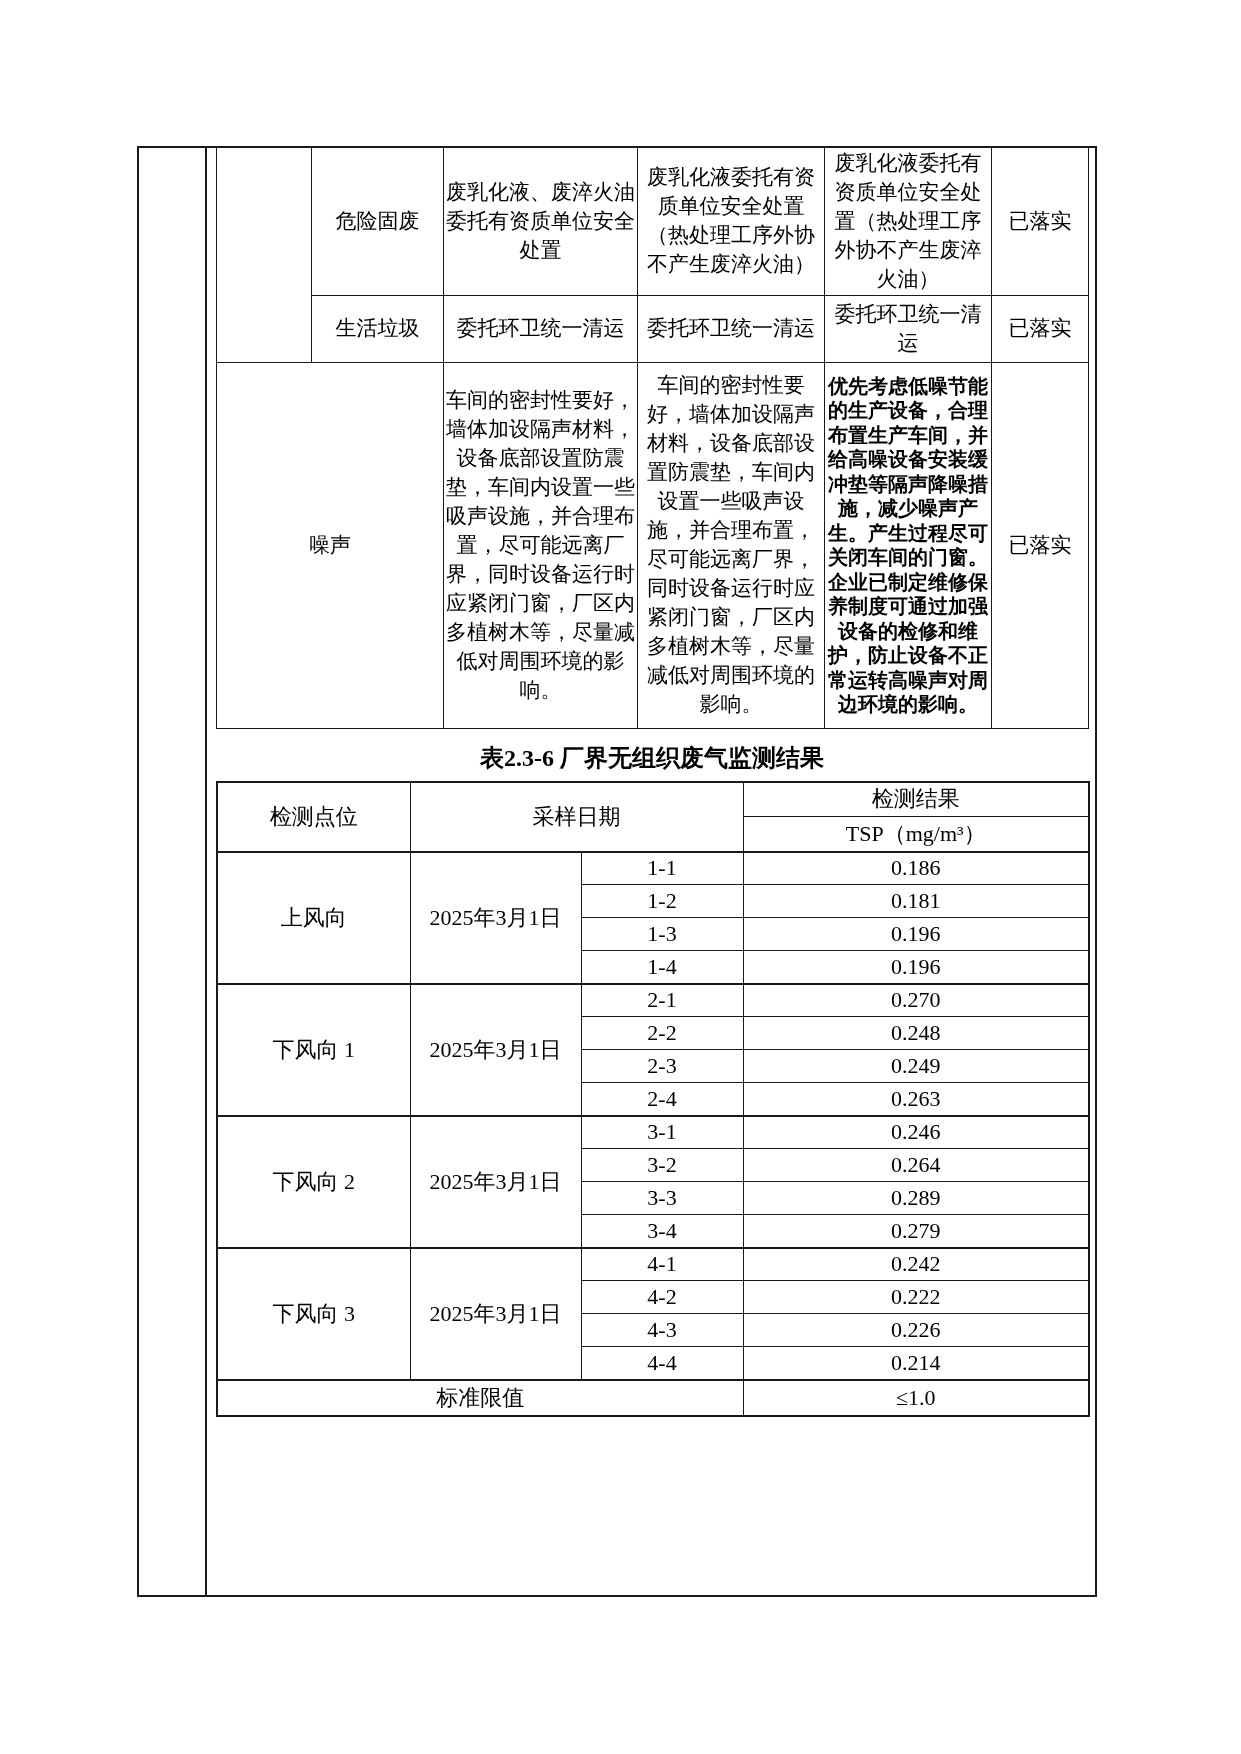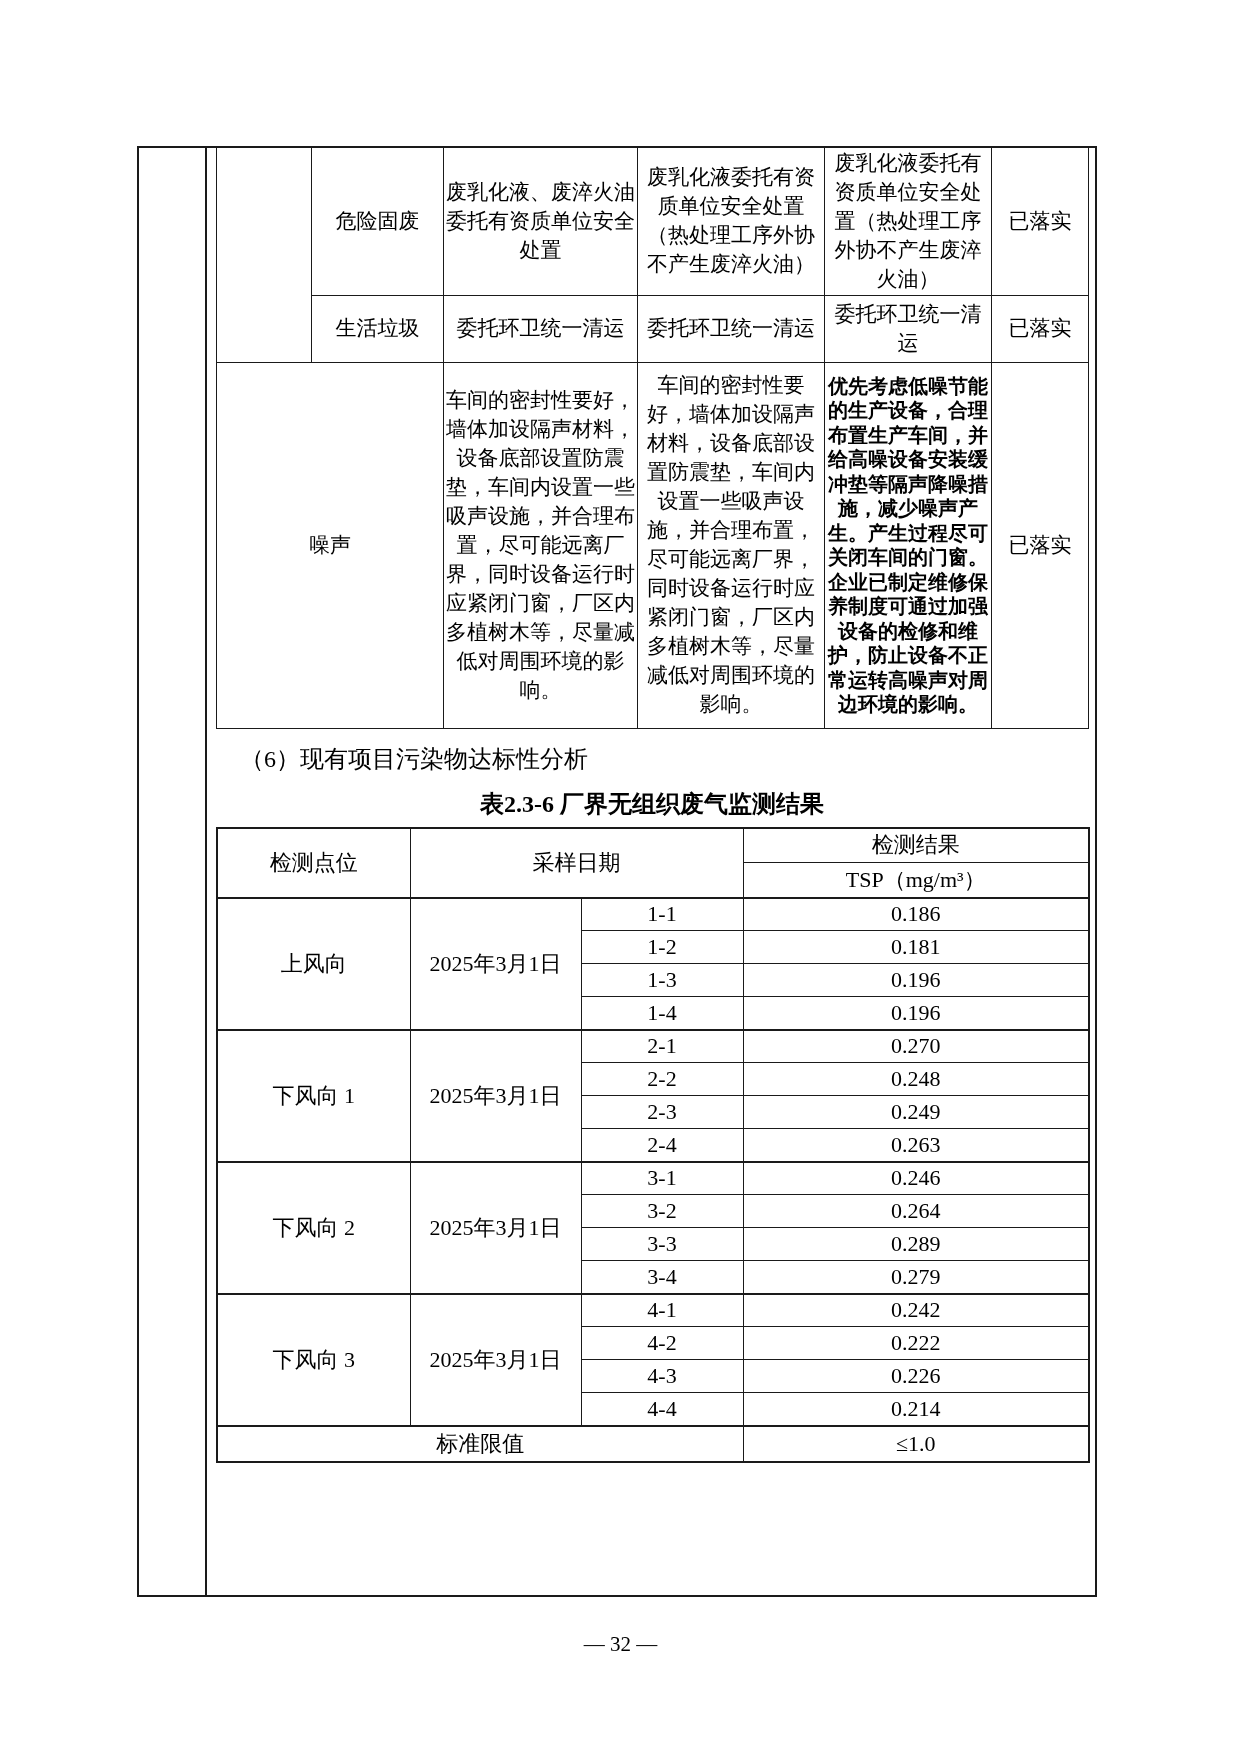--- a/index.html
+++ b/index.html
@@ -106,21 +106,20 @@
           <tr class="r3">
             <td colspan="2">噪声</td>
             <td>车间的密封性要好，墙体加设隔声材料，设备底部设置防震垫，车间内设置一些吸声设施，并合理布置，尽可能远离厂界，同时设备运行时应紧闭门窗，厂区内多植树木等，尽量减低对周围环境的影响。</td>
             <td>车间的密封性要好，墙体加设隔声材料，设备底部设置防震垫，车间内设置一些吸声设施，并合理布置，尽可能远离厂界，同时设备运行时应紧闭门窗，厂区内多植树木等，尽量减低对周围环境的影响。</td>
             <td class="tight">优先考虑低噪节能的生产设备，合理布置生产车间，并给高噪设备安装缓冲垫等隔声降噪措施，减少噪声产生。产生过程尽可关闭车间的门窗。企业已制定维修保养制度可通过加强设备的检修和维护，防止设备不正常运转高噪声对周边环境的影响。</td>
             <td>已落实</td>
           </tr>
         </tbody>
       </table>
 
-      <div class="heading">（6）现有项目污染物达标性分析</div>
       <div class="caption">表2.3-6 厂界无组织废气监测结果</div>
 
       <table class="monitor">
         <colgroup>
           <col style="width:193px">
             <col style="width:171px">
             <col style="width:162px">
             <col style="width:346px">
         </colgroup>
         <tbody>
@@ -212,14 +211,13 @@
           <tr class="limit grp">
             <td colspan="3">标准限值</td>
             <td>≤1.0</td>
           </tr>
         </tbody>
       </table>
 
     </div>
   </div>
 
-  <div class="pageno">— 32 —</div>
 </div>
 
 </body></html>

